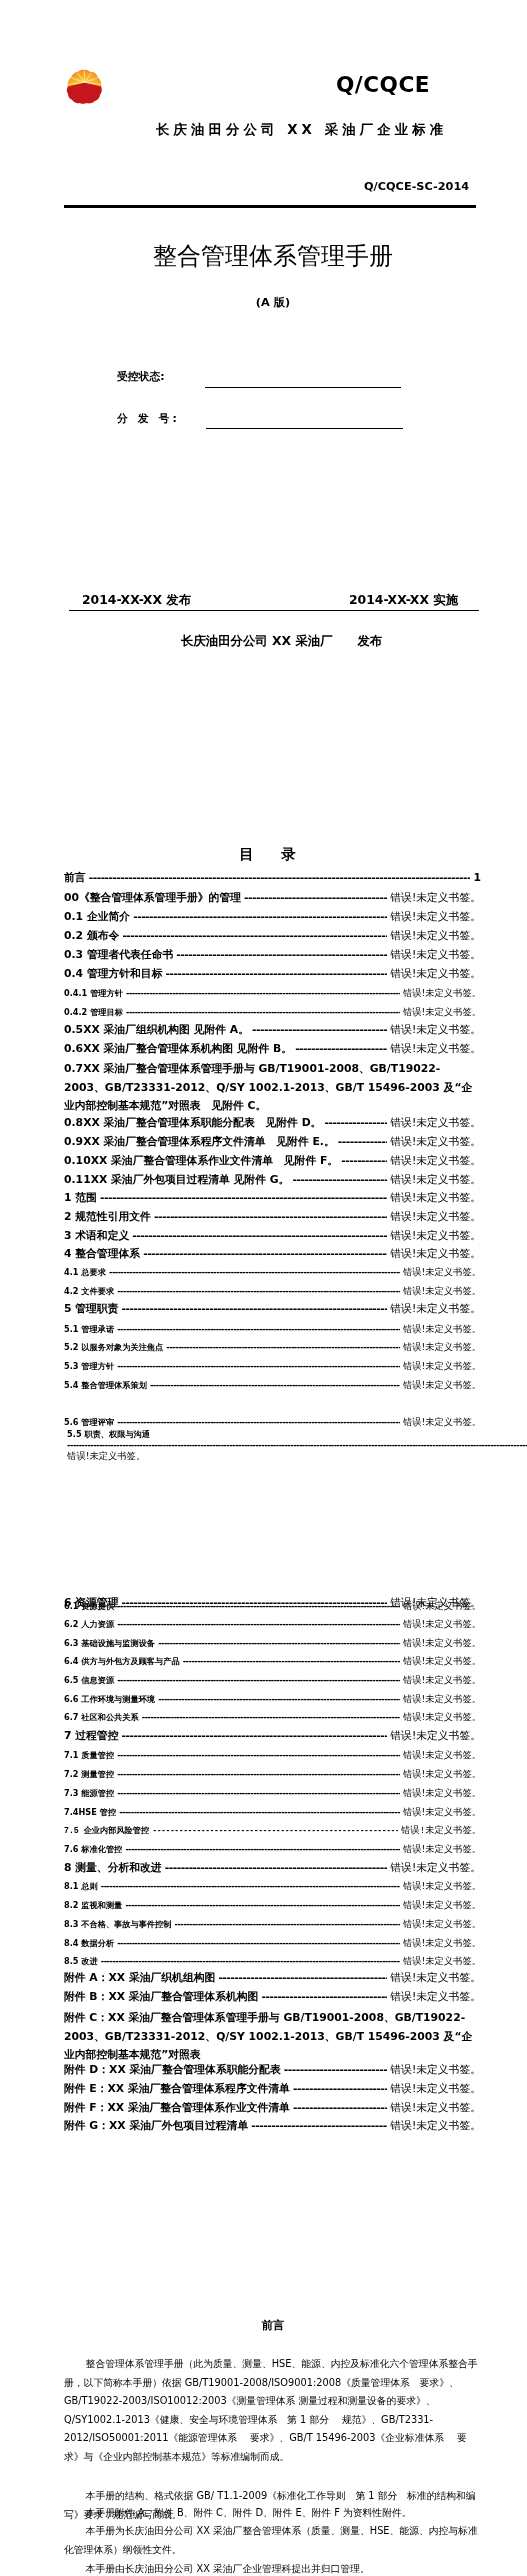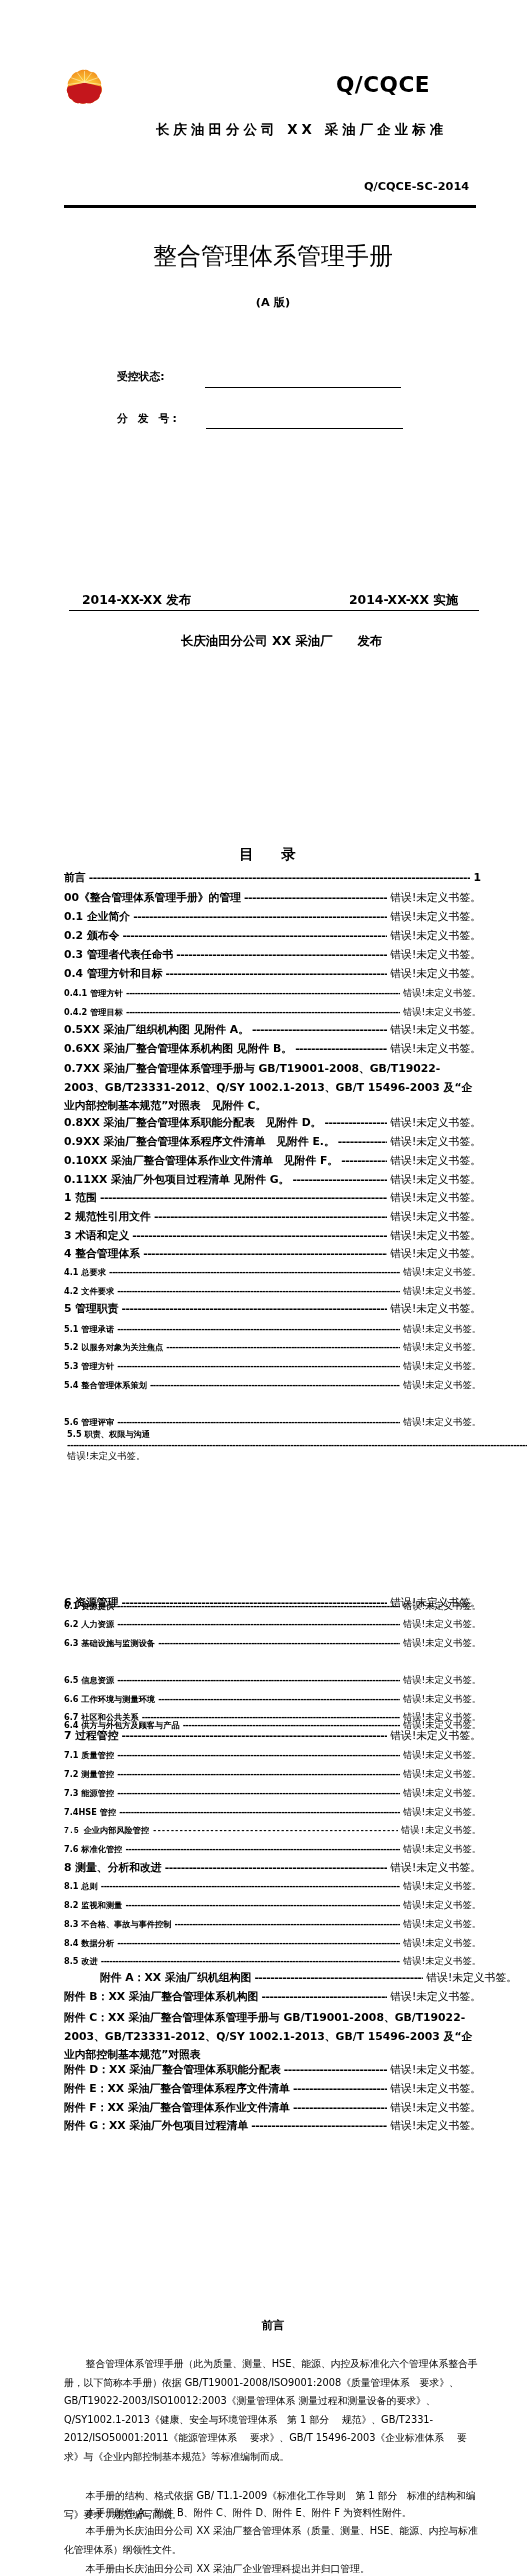--- a/index.html
+++ b/index.html
@@ -230,21 +230,21 @@
 <div class="abs toc-row lvl2" style="top:1618px;">
     <span class="lbl">6.2 人力资源</span>
     <span class="dots"></span>
     <span class="pg">错误!未定义书签。</span>
   </div>
 <div class="abs toc-row lvl2" style="top:1637px;">
     <span class="lbl">6.3 基础设施与监测设备</span>
     <span class="dots"></span>
     <span class="pg">错误!未定义书签。</span>
   </div>
-<div class="abs toc-row lvl2" style="top:1719px;">
+<div class="abs toc-row lvl2" style="top:1655px;">
     <span class="lbl">6.4 供方与外包方及顾客与产品</span>
     <span class="dots"></span>
     <span class="pg">错误!未定义书签。</span>
   </div>
 <div class="abs toc-row lvl2" style="top:1674px;">
     <span class="lbl">6.5 信息资源</span>
     <span class="dots"></span>
     <span class="pg">错误!未定义书签。</span>
   </div>
 <div class="abs toc-row lvl2" style="top:1693px;">
@@ -315,21 +315,21 @@
 <div class="abs toc-row lvl2" style="top:1937px;">
     <span class="lbl">8.4 数据分析</span>
     <span class="dots"></span>
     <span class="pg">错误!未定义书签。</span>
   </div>
 <div class="abs toc-row lvl2" style="top:1955px;">
     <span class="lbl">8.5 改进</span>
     <span class="dots"></span>
     <span class="pg">错误!未定义书签。</span>
   </div>
-<div class="abs toc-row lvl1" style="top:1971px;margin-left:36px;">
+<div class="abs toc-row lvl1" style="top:1971px;">
     <span class="lbl">附件 A：XX 采油厂织机组构图</span>
     <span class="dots"></span>
     <span class="pg">错误!未定义书签。</span>
   </div>
 <div class="abs toc-row lvl1" style="top:1990px;">
     <span class="lbl">附件 B：XX 采油厂整合管理体系机构图</span>
     <span class="dots"></span>
     <span class="pg">错误!未定义书签。</span>
   </div>
 <div class="abs toc-wrap" style="top:2009px;">附件 C：XX 采油厂整合管理体系管理手册与 GB/T19001-2008、GB/T19022-2003、GB/T23331-2012、Q/SY 1002.1-2013、GB/T 15496-2003 及“企业内部控制基本规范”对照表</div>

